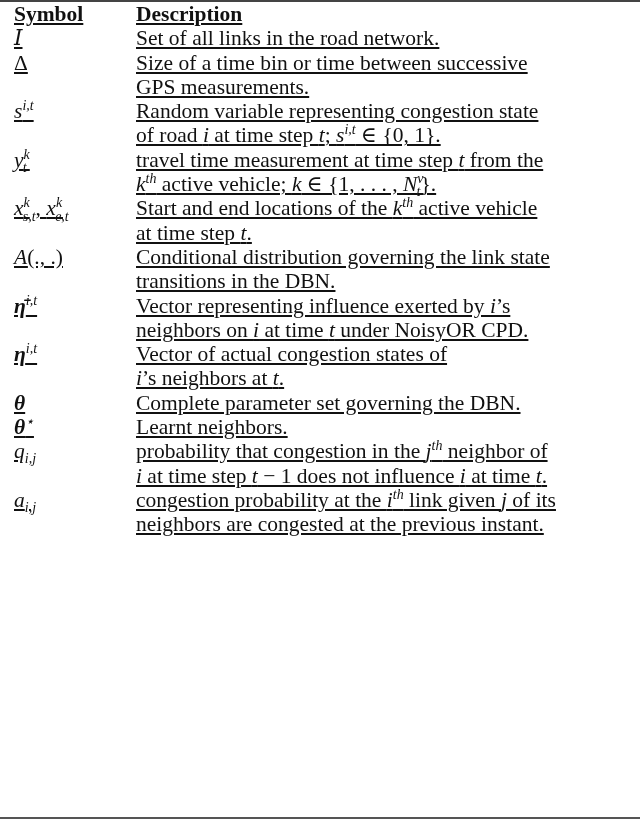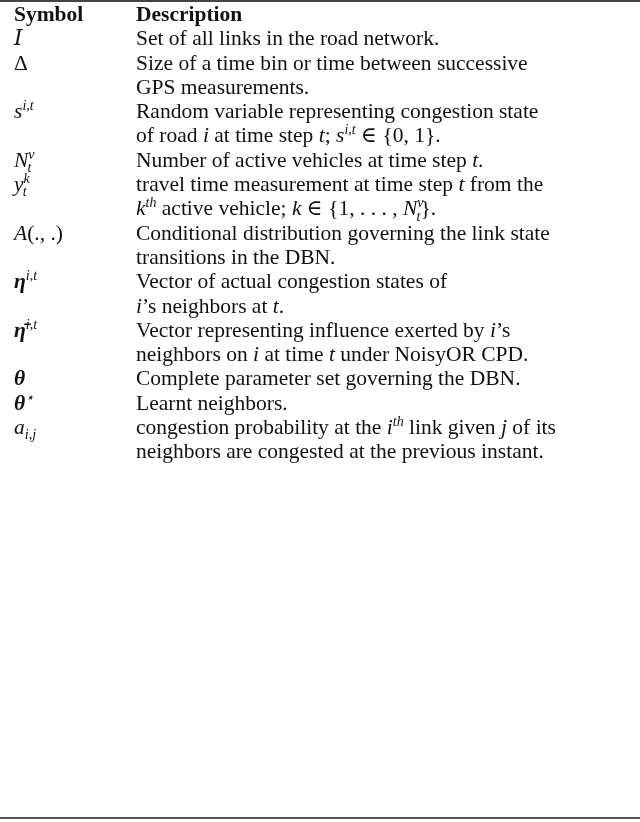--- a/index.html
+++ b/index.html
@@ -27,20 +27,21 @@
       width: 640px; height: 2px;
       background: #555555;
     }
     table.notation {
       position: absolute;
       left: 0; top: 2px;
       border-collapse: collapse;
       width: 640px;
       font-size: 21.5px;
       line-height: 24.3px;
+      text-decoration: underline;
     }
     table.notation td, table.notation th {
       padding: 0;
       vertical-align: top;
       text-align: left;
     }
     th {
       font-weight: bold;
     }
     .col-sym {
@@ -88,46 +89,50 @@
       </tr>
       <tr>
         <td class="col-sym">Δ</td>
         <td class="col-desc desc-text">Size of a time bin or time between successive<br>GPS measurements.</td>
       </tr>
       <tr>
         <td class="col-sym"><span class="math">s</span><sup>i,t</sup></td>
         <td class="col-desc desc-text">Random variable representing congestion state<br>of road <span class="math">i</span> at time step <span class="math">t</span>; <span class="math">s</span><sup>i,t</sup> ∈ {0, 1}.</td>
       </tr>
       <tr>
-        <td class="col-sym"><span class="math">N</span><sup>v</sup><sub style="margin-left:-7px">t</sub></td>
-        <td class="col-desc desc-text">Number of active vehicles at time step <span class="math">t</span>.</td>
+        <td class="col-sym"><span class="math">y</span><sup>k</sup><sub style="margin-left:-7px">t</sub></td>
+        <td class="col-desc desc-text">travel time measurement at time step <span class="math">t</span> from the<br><span class="math">k</span><sup>th</sup> active vehicle; <span class="math">k</span> ∈ {1, . . . , <span class="math">N</span><sup>v</sup><sub style="margin-left:-7px">t</sub>}.</td>
       </tr>
       <tr>
-        <td class="col-sym"><span class="math">y</span><sup>k</sup><sub style="margin-left:-7px">t</sub></td>
-        <td class="col-desc desc-text">travel time measurement at time step <span class="math">t</span> from the<br><span class="math">k</span><sup>th</sup> active vehicle; <span class="math">k</span> ∈ {1, . . . , <span class="math">N</span><sup>v</sup><sub style="margin-left:-7px">t</sub>}.</td>
+        <td class="col-sym"><span class="math">x</span><sup>k</sup><sub style="margin-left:-7px">s,t</sub>, <span class="math">x</span><sup>k</sup><sub style="margin-left:-7px">e,t</sub></td>
+        <td class="col-desc desc-text">Start and end locations of the <span class="math">k</span><sup>th</sup> active vehicle<br>at time step <span class="math">t</span>.</td>
       </tr>
       <tr>
         <td class="col-sym"><span class="math">A</span>(., .)</td>
         <td class="col-desc desc-text">Conditional distribution governing the link state<br>transitions in the DBN.</td>
       </tr>
       <tr>
+        <td class="col-sym"><span class="bold-math">η̄</span><sup>i,t</sup></td>
+        <td class="col-desc desc-text">Vector representing influence exerted by <span class="math">i</span>’s<br>neighbors on <span class="math">i</span> at time <span class="math">t</span> under NoisyOR CPD.</td>
+      </tr>
+      <tr>
         <td class="col-sym"><span class="bold-math">η</span><sup>i,t</sup></td>
         <td class="col-desc desc-text">Vector of actual congestion states of<br><span class="math">i</span>’s neighbors at <span class="math">t</span>.</td>
-      </tr>
-      <tr>
-        <td class="col-sym"><span class="bold-math">η̄</span><sup>i,t</sup></td>
-        <td class="col-desc desc-text">Vector representing influence exerted by <span class="math">i</span>’s<br>neighbors on <span class="math">i</span> at time <span class="math">t</span> under NoisyOR CPD.</td>
       </tr>
       <tr>
         <td class="col-sym"><span class="bold-math">θ</span></td>
         <td class="col-desc desc-text">Complete parameter set governing the DBN.</td>
       </tr>
       <tr>
         <td class="col-sym"><span class="bold-math">θ</span><sup>⋆</sup></td>
         <td class="col-desc desc-text">Learnt neighbors.</td>
+      </tr>
+      <tr>
+        <td class="col-sym"><span class="math">q</span><sub>i,j</sub></td>
+        <td class="col-desc desc-text">probability that congestion in the <span class="math">j</span><sup>th</sup> neighbor of<br><span class="math">i</span> at time step <span class="math">t</span> − 1 does not influence <span class="math">i</span> at time <span class="math">t</span>.</td>
       </tr>
       <tr>
         <td class="col-sym"><span class="math">a</span><sub>i,j</sub></td>
         <td class="col-desc desc-text">congestion probability at the <span class="math">i</span><sup>th</sup> link given <span class="math">j</span> of its<br>neighbors are congested at the previous instant.</td>
       </tr>
     </tbody>
 </table>
 
 <div class="rule-bottom"></div>
 

